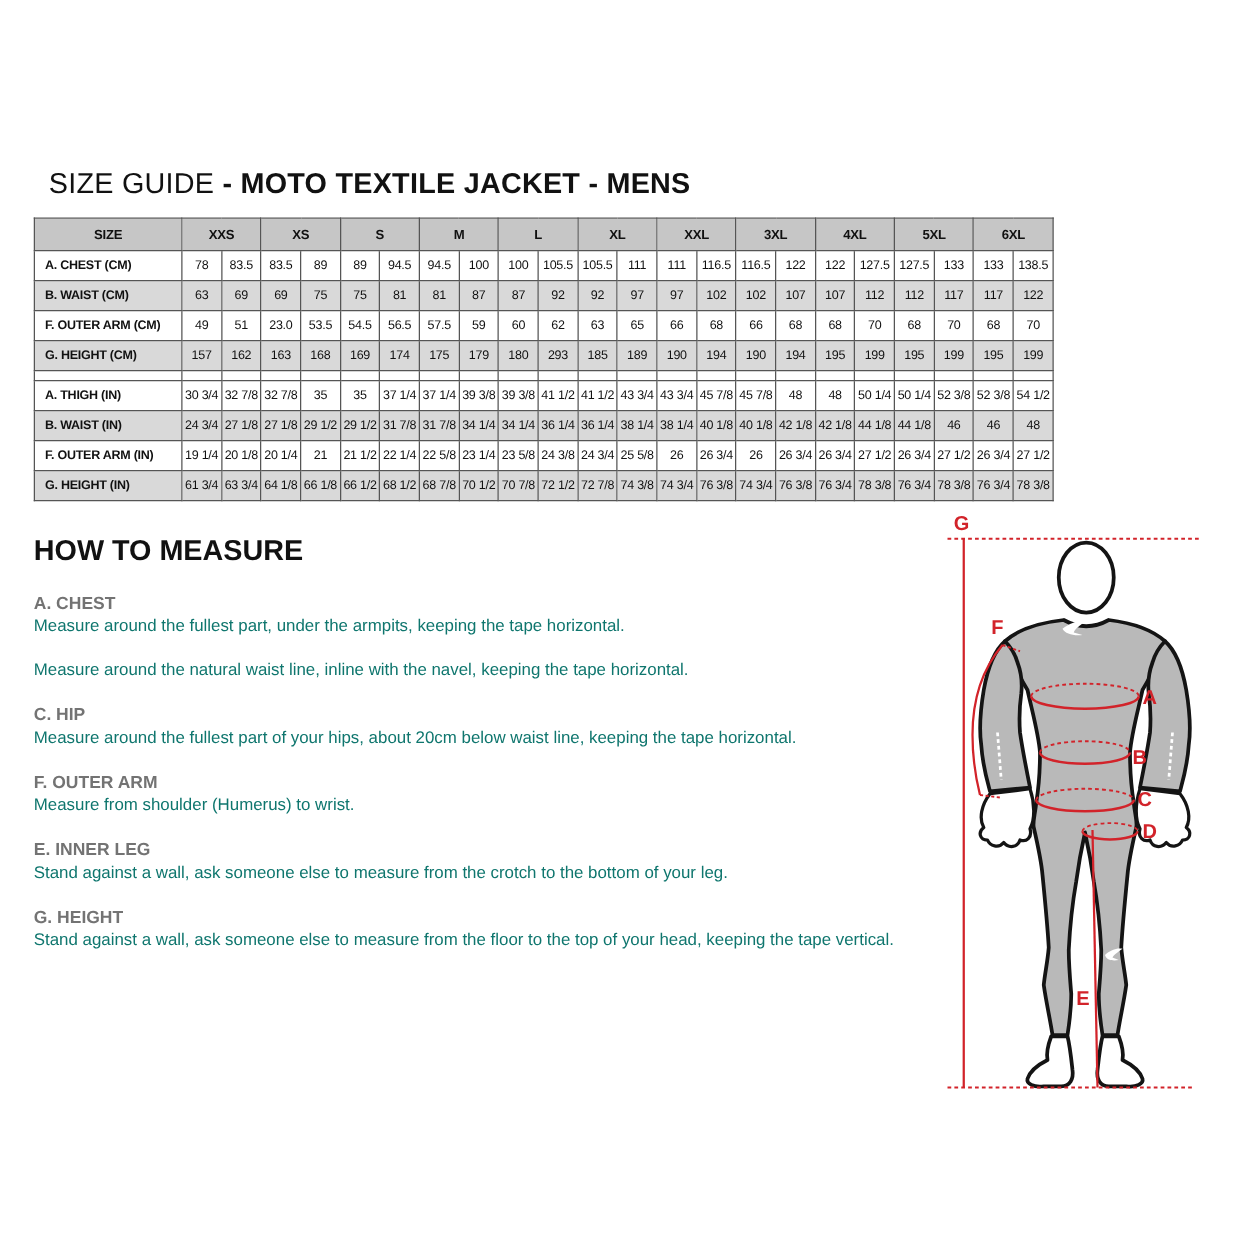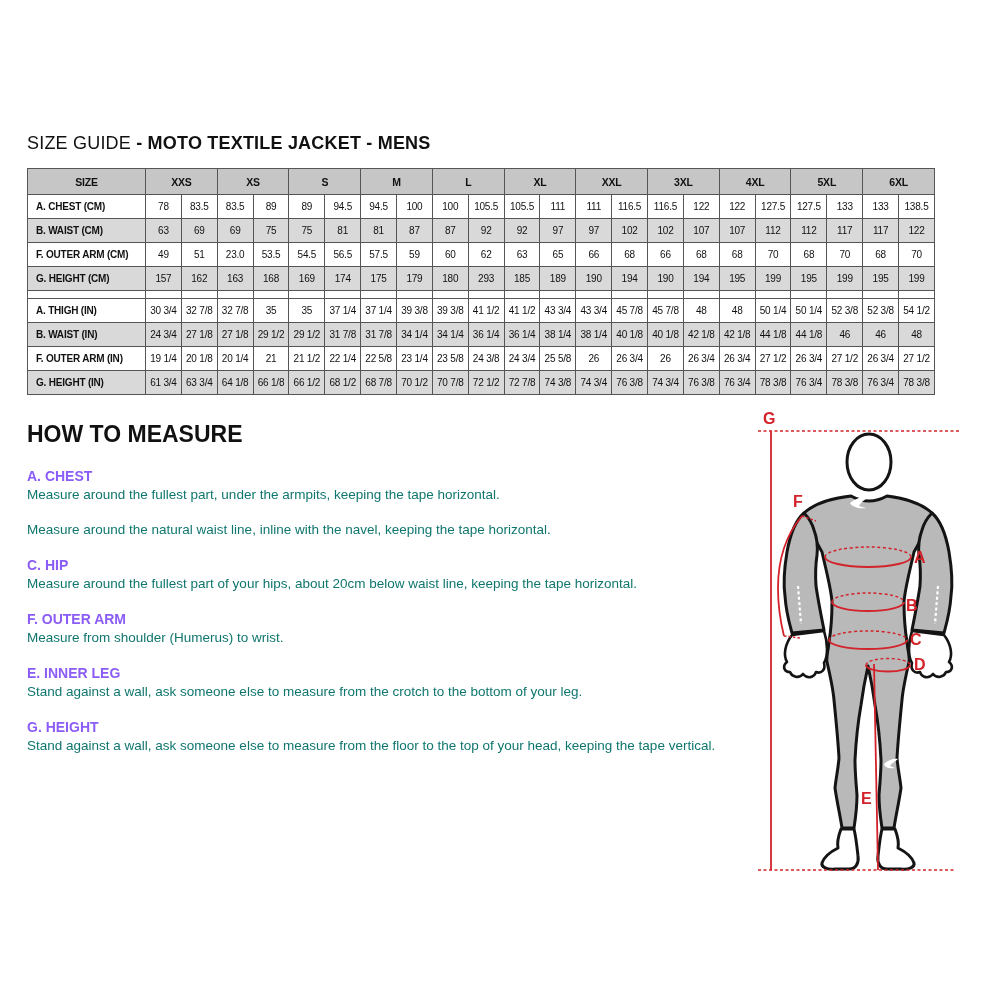--- a/index.html
+++ b/index.html
@@ -1,36 +1,36 @@
 <!DOCTYPE html>
 <html><head>
 <meta charset="utf-8">
 <style>
   html,body { margin:0; padding:0; background:#fff; }
   body { font-family:"Liberation Sans", sans-serif; color:#1a1a1a; }
   .page { position:relative; width:1000px; height:1000px; background:#ffffff; overflow:hidden; }
   .content { position:absolute; left:27px; top:133px; width:948px; }
 
-  h1.title { margin:0 0 14px 0; font-size:18px; font-weight:normal; color:#111; letter-spacing:.2px; }
+  h1.title { margin:0 0 14px 12px; font-size:23px; font-weight:normal; color:#111; letter-spacing:.2px; }
   h1.title .bold { font-weight:bold; }
 
-  table.size-table { border-collapse:collapse; table-layout:fixed; width:908px;padding-left:44px; }
+  table.size-table { border-collapse:collapse; table-layout:fixed; width:816px;padding-left:44px; }
   .size-table th, .size-table td {
     border:1px solid #555; padding:0 1px; text-align:center;
     font-size:10px; color:#111; height:23px; overflow:hidden; white-space:nowrap;
     letter-spacing:-0.2px; background:#fff;
   }
   .size-table thead th { background:#c6c6c6; font-weight:bold; font-size:10.5px; height:25px; }
   .size-table td.row-label { text-align:left; padding-left:8px; font-weight:bold; }
   .size-table tr.shaded td { background:#d9d9d9; }
   .size-table tr.spacer td { height:7px; background:#fff; padding:0; }
 
   .how-to { margin-top:26px; width:724px; }
   .how-to h2 { margin:0 0 20px 0; font-size:23px; font-weight:bold; color:#111; }
-  .m-item h3 { margin:0 0 3px 0; font-size:14px; font-weight:bold; color:#8b5cf6; }
+  .m-item h3 { margin:0 0 3px 0; font-size:14px; font-weight:bold; color:#737373; }
   .m-item p  { margin:0 0 20px 0; font-size:13.5px; color:#0f766e; }
 
   .figure { position:absolute; left:738px; top:400px; width:258px; height:510px; }
   .figure svg { display:block; width:258px; height:510px; }
   .fig-label { font-family:"Liberation Sans", sans-serif; font-size:16px; font-weight:bold; fill:#d2232a; }
 </style>
 </head>
 <body>
 
 <div class="page">

